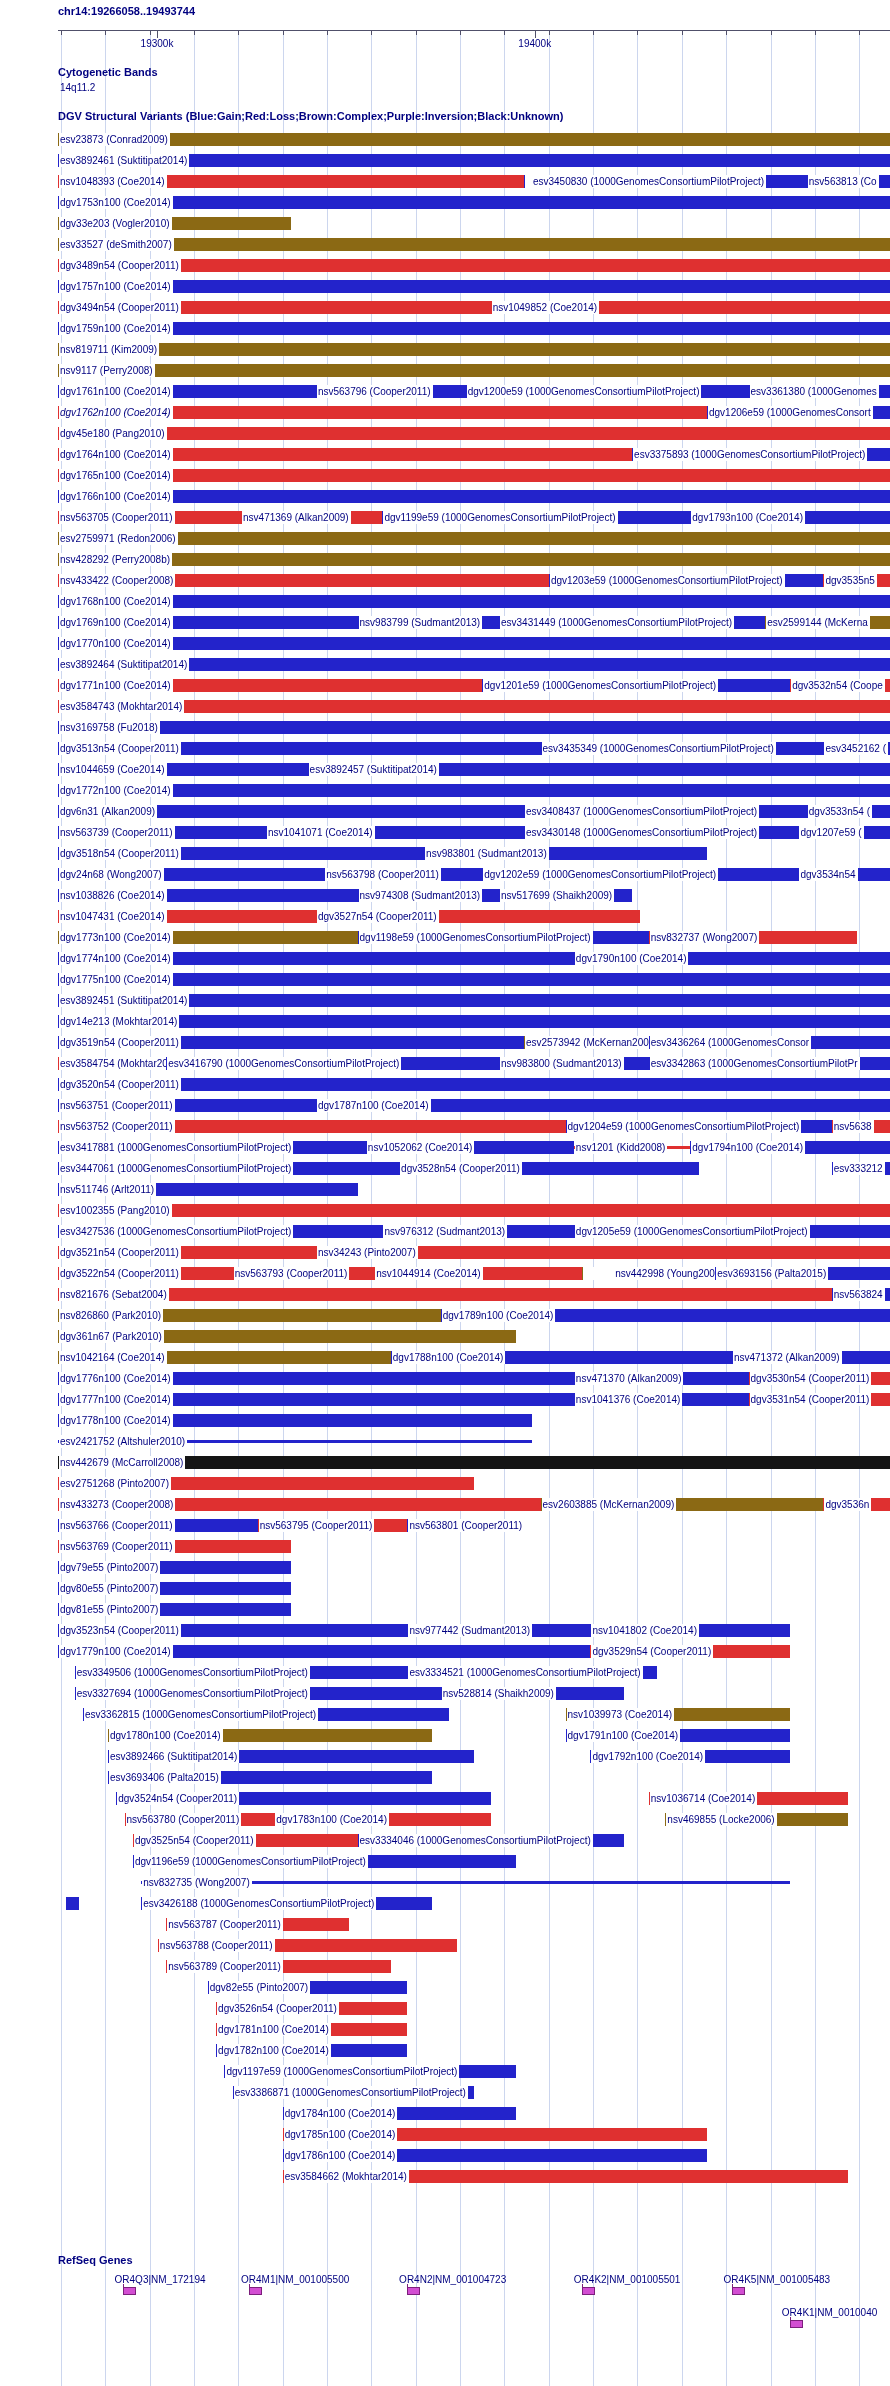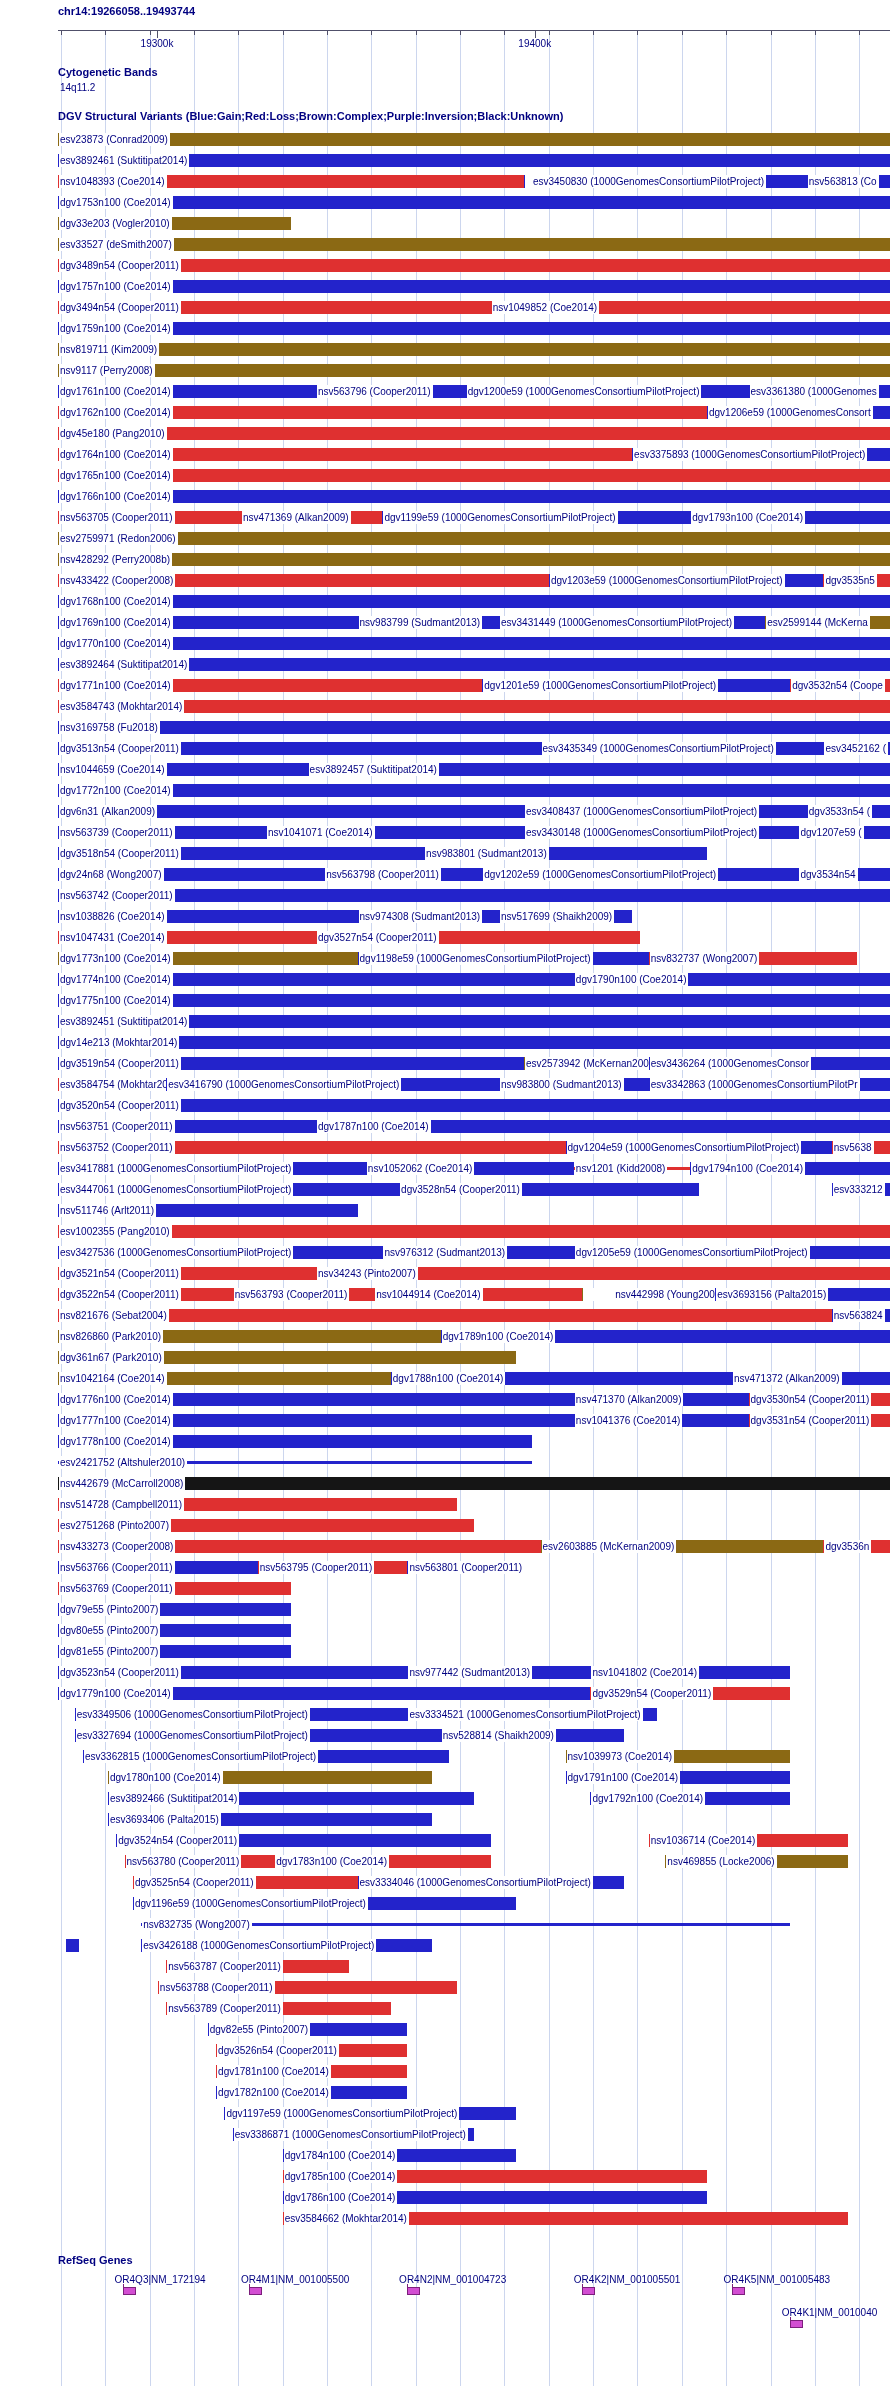--- a/index.html
+++ b/index.html
@@ -156,21 +156,21 @@
         <span class="seg-label" style="left: calc(0% + 1px);">dgv1761n100 (Coe2014)</span>
         <div class="seg-bar" style="left: 31%; width: 18%; background: rgb(35, 35, 203);"></div>
         <span class="seg-label" style="left: calc(31% + 1px);">nsv563796 (Cooper2011)</span>
         <div class="seg-bar" style="left: 49%; width: 34%; background: rgb(35, 35, 203);"></div>
         <span class="seg-label" style="left: calc(49% + 1px);">dgv1200e59 (1000GenomesConsortiumPilotProject)</span>
         <div class="seg-bar" style="left: 83%; width: 17%; background: rgb(35, 35, 203);"></div>
         <span class="seg-label" style="left: calc(83% + 1px);">esv3361380 (1000Genomes</span>
       </div>
       <div class="track-row">
         <div class="seg-bar" style="left: 0%; width: 78%; background: rgb(223, 48, 48);"></div>
-        <span class="seg-label" style="left: calc(0% + 1px);">dgv1762n100 (Coe2014)</span>
+        <span class="seg-label" style="left: calc(0% + 1px); font-style: italic;">dgv1762n100 (Coe2014)</span>
         <div class="seg-bar" style="left: 78%; width: 22%; background: rgb(35, 35, 203);"></div>
         <span class="seg-label" style="left: calc(78% + 1px);">dgv1206e59 (1000GenomesConsort</span>
       </div>
       <div class="track-row">
         <div class="seg-bar" style="left: 0%; width: 100%; background: rgb(223, 48, 48);"></div>
         <span class="seg-label" style="left: calc(0% + 1px);">dgv45e180 (Pang2010)</span>
       </div>
       <div class="track-row">
         <div class="seg-bar" style="left: 0%; width: 69%; background: rgb(223, 48, 48);"></div>
         <span class="seg-label" style="left: calc(0% + 1px);">dgv1764n100 (Coe2014)</span>
@@ -293,24 +293,20 @@
       </div>
       <div class="track-row">
         <div class="seg-bar" style="left: 0%; width: 32%; background: rgb(35, 35, 203);"></div>
         <span class="seg-label" style="left: calc(0% + 1px);">dgv24n68 (Wong2007)</span>
         <div class="seg-bar" style="left: 32%; width: 19%; background: rgb(35, 35, 203);"></div>
         <span class="seg-label" style="left: calc(32% + 1px);">nsv563798 (Cooper2011)</span>
         <div class="seg-bar" style="left: 51%; width: 38%; background: rgb(35, 35, 203);"></div>
         <span class="seg-label" style="left: calc(51% + 1px);">dgv1202e59 (1000GenomesConsortiumPilotProject)</span>
         <div class="seg-bar" style="left: 89%; width: 11%; background: rgb(35, 35, 203);"></div>
         <span class="seg-label" style="left: calc(89% + 1px);">dgv3534n54</span>
-      </div>
-      <div class="track-row">
-        <div class="seg-bar" style="left: 0%; width: 100%; background: rgb(35, 35, 203);"></div>
-        <span class="seg-label" style="left: calc(0% + 1px);">nsv563742 (Cooper2011)</span>
       </div>
       <div class="track-row">
         <div class="seg-bar" style="left: 0%; width: 36%; background: rgb(35, 35, 203);"></div>
         <span class="seg-label" style="left: calc(0% + 1px);">nsv1038826 (Coe2014)</span>
         <div class="seg-bar" style="left: 36%; width: 17%; background: rgb(35, 35, 203);"></div>
         <span class="seg-label" style="left: calc(36% + 1px);">nsv974308 (Sudmant2013)</span>
         <div class="seg-bar" style="left: 53%; width: 16%; background: rgb(35, 35, 203);"></div>
         <span class="seg-label" style="left: calc(53% + 1px);">nsv517699 (Shaikh2009)</span>
       </div>
       <div class="track-row">
@@ -479,24 +475,20 @@
       </div>
       <div class="track-row">
         <div class="seg-bar thin" style="left: 0%; width: 57%; background: rgb(35, 35, 203);"></div>
         <span class="seg-label" style="left: calc(0% + 1px);">esv2421752 (Altshuler2010)</span>
       </div>
       <div class="track-row">
         <div class="seg-bar" style="left: 0%; width: 100%; background: rgb(21, 21, 21);"></div>
         <span class="seg-label" style="left: calc(0% + 1px);">nsv442679 (McCarroll2008)</span>
       </div>
       <div class="track-row">
-        <div class="seg-bar" style="left: 0%; width: 48%; background: rgb(223, 48, 48);"></div>
-        <span class="seg-label" style="left: calc(0% + 1px);">nsv514728 (Campbell2011)</span>
-      </div>
-      <div class="track-row">
         <div class="seg-bar" style="left: 0%; width: 50%; background: rgb(223, 48, 48);"></div>
         <span class="seg-label" style="left: calc(0% + 1px);">esv2751268 (Pinto2007)</span>
       </div>
       <div class="track-row">
         <div class="seg-bar" style="left: 0%; width: 58%; background: rgb(223, 48, 48);"></div>
         <span class="seg-label" style="left: calc(0% + 1px);">nsv433273 (Cooper2008)</span>
         <div class="seg-bar" style="left: 58%; width: 34%; background: rgb(139, 105, 20);"></div>
         <span class="seg-label" style="left: calc(58% + 1px);">esv2603885 (McKernan2009)</span>
         <div class="seg-bar" style="left: 92%; width: 8%; background: rgb(223, 48, 48);"></div>
         <span class="seg-label" style="left: calc(92% + 1px);">dgv3536n</span>

